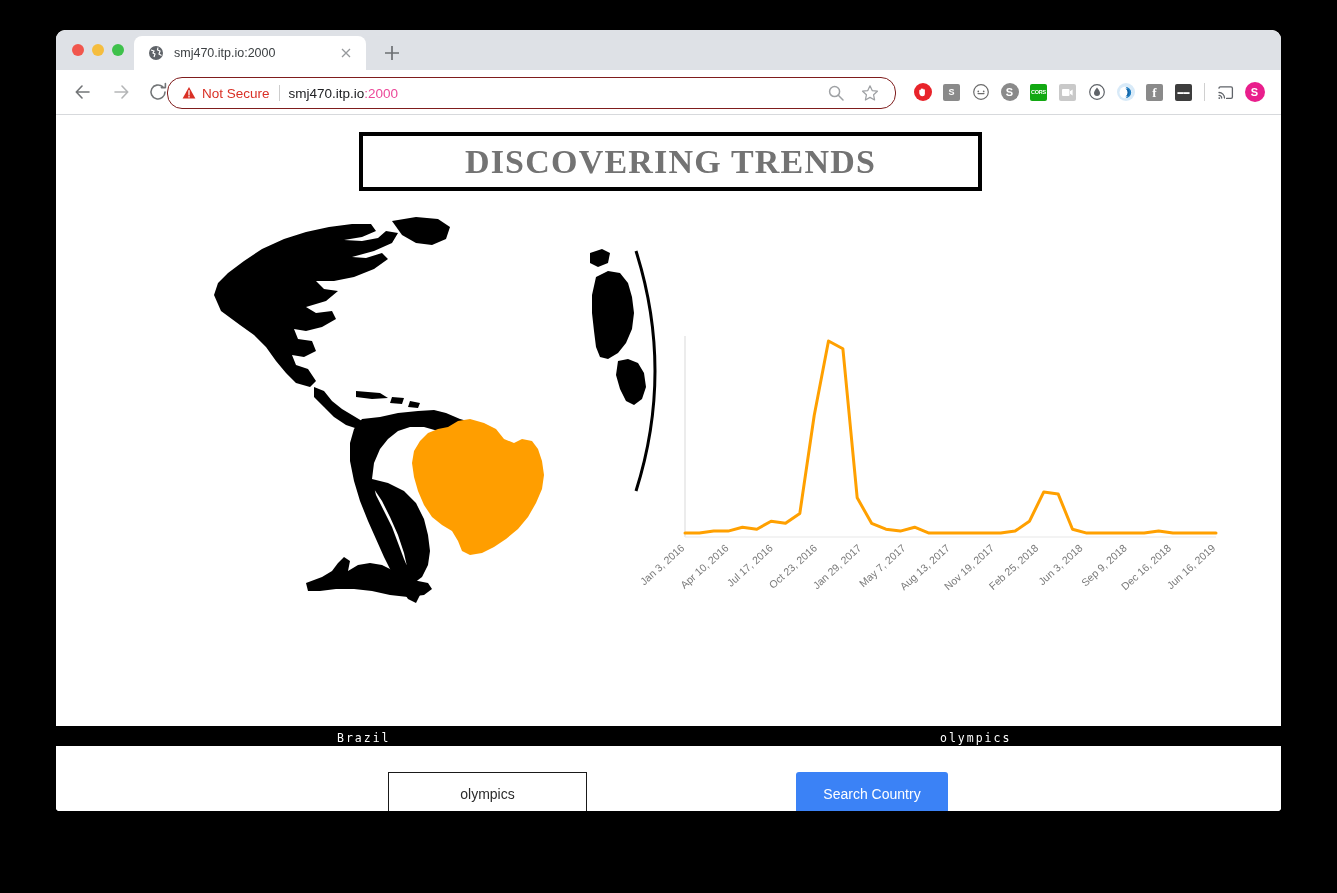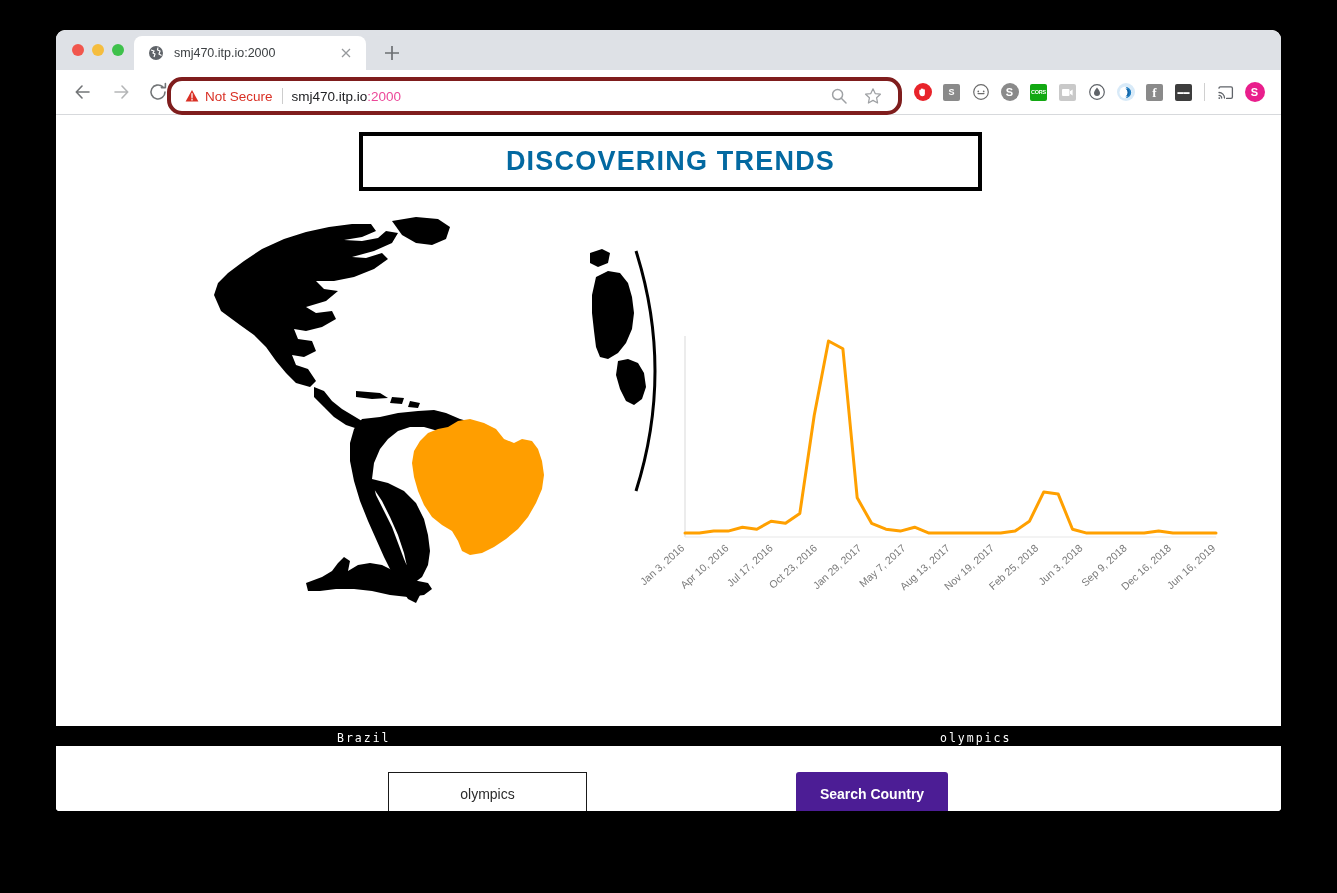--- a/index.html
+++ b/index.html
@@ -81,21 +81,21 @@
     width: 22px; height: 22px;
     opacity: .72;
   }
   #back-button    { left: 16px; }
   #forward-button { left: 54px; opacity: .38; }
   #reload-button  { left: 91px; }
 
   #omnibox {
     position: absolute; left: 111px; top: 7px;
     width: 727px; height: 30px;
-    border: 4px solid #7f1d1d;
+    border: 1px solid #7f1d1d;
     border-radius: 15px;
     background: #fff;
     display: flex; align-items: center;
   }
   #not-secure-warning {
     display: flex; align-items: center;
     margin-left: 14px;
     color: #d93025;
     font-size: 13.5px;
     white-space: nowrap;
@@ -163,25 +163,25 @@
   
   #title-banner {
     position: absolute;
     left: 303px; top: 17px;
     width: 615px; height: 51px;
     border: 4px solid #000;
     background: #fff;
     display: flex; align-items: center; justify-content: center;
   }
   #page-title {
-    font-size: 27px;
+    font-size: 34px;
     font-weight: bold;
     letter-spacing: 1.2px;
-    color: #0369a1;
-    font-family: Liberation Sans, sans-serif;
+    color: #737373;
+    font-family: Liberation Serif, serif;
   }
 
   
   #viz-row {
     position: absolute;
     left: 0; top: 76px;
     width: 1225px; height: 455px;
   }
 
   #globe-panel {
@@ -237,24 +237,24 @@
     color: #2b2b2b;
     text-align: center;
     font-family: "Liberation Sans", sans-serif;
     box-sizing: border-box;
     outline: none;
     padding: 0;
   }
   .text-input::placeholder { color: #9a9a9a; }
   .search-button {
     border: none;
-    background: #4c1d95;
+    background: #3b82f6;
     color: #ffffff;
     font-size: 14px;
-    font-weight: bold;
+    font-weight: normal;
     border-radius: 3px;
     cursor: pointer;
     font-family: "Liberation Sans", sans-serif;
     box-sizing: border-box;
   }
   .g-c1 { grid-column: 1; }
   .g-c3 { grid-column: 3; }
   .g-c5 { grid-column: 5; }
   .g-r1 { grid-row: 1; }
 </style>

